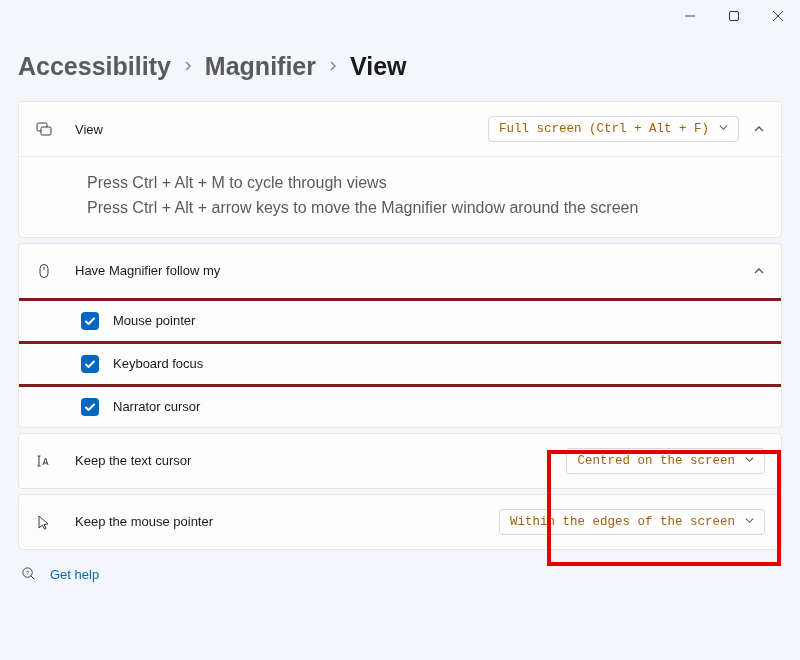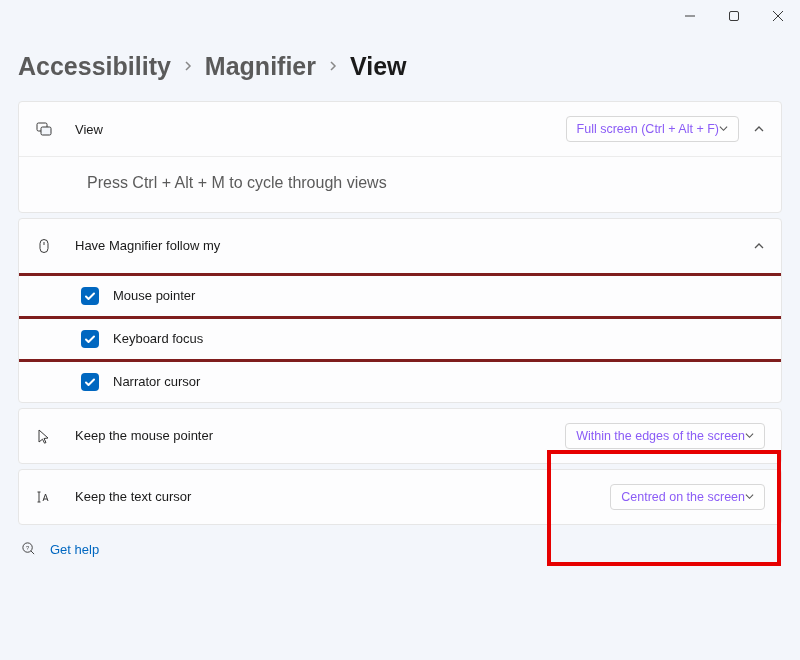--- a/index.html
+++ b/index.html
@@ -76,27 +76,29 @@
   }
   .row .icon svg { width: 16px; height: 16px; }
   .row .label {
     flex: 1;
     font-size: 13px;
     color: #1a1a1a;
   }
   .select {
     display: inline-flex;
     align-items: center;
+    gap: 10px;
     border: 1px solid #d8d8d8;
     background: #fefefe;
     border-radius: 4px;
     padding: 5px 10px;
     font-size: 12.5px;
-    color: #8b5cf6;
+    color: #a16207;
     cursor: default;
+    font-family: Liberation Mono, monospace;
   }
   .select .chev svg { width: 9px; height: 9px; color: #555; }
   .expand-chevron {
     margin-left: 14px;
     display: inline-flex;
     color: #555;
   }
   .expand-chevron svg { width: 12px; height: 12px; }
   .hint-block {
     border-top: 1px solid #ececec;
@@ -190,20 +192,21 @@
             </svg></span>
       </div>
       <span class="expand-chevron">
         <svg viewBox="0 0 12 12">
             <path d="M2 8l4-4 4 4" fill="none" stroke="currentColor" stroke-width="1.3"></path>
           </svg>
       </span>
     </div>
     <div class="hint-block">
       <div>Press Ctrl + Alt + M to cycle through views</div>
+      <div>Press Ctrl + Alt + arrow keys to move the Magnifier window around the screen</div>
     </div>
   </div>
 
   <div class="card">
     <div class="row header">
       <span class="icon">
         <svg viewBox="0 0 16 16" fill="none" stroke="currentColor" stroke-width="1">
             <rect x="4" y="1.5" width="8" height="13" rx="4"></rect>
             <line x1="8" y1="4" x2="8" y2="7"></line>
           </svg>
@@ -240,53 +243,53 @@
           </span>
         <span>Narrator cursor</span>
       </div>
     </div>
   </div>
 
   <div class="card">
     <div class="row">
       <span class="icon">
         <svg viewBox="0 0 16 16" fill="none" stroke="currentColor" stroke-width="1">
+            <line x1="3" y1="3" x2="3" y2="13"></line>
+            <path d="M1.5 3h3M1.5 13h3"></path>
+            <path d="M7 12l2.5-7L12 12"></path>
+            <line x1="7.8" y1="10" x2="11.2" y2="10"></line>
+          </svg>
+      </span>
+      <span class="label">Keep the text cursor</span>
+      <div class="select">
+        <span>Centred on the screen</span>
+        <span class="chev"><svg viewBox="0 0 10 10">
+              <path d="M1 3l4 4 4-4" fill="none" stroke="currentColor" stroke-width="1.2"></path>
+            </svg></span>
+      </div>
+    </div>
+  </div>
+
+  <div class="card">
+    <div class="row">
+      <span class="icon">
+        <svg viewBox="0 0 16 16" fill="none" stroke="currentColor" stroke-width="1">
             <path d="M3 2l9 8-4 .5 2 4-1.5.7-2-4L3 14V2z"></path>
           </svg>
       </span>
       <span class="label">Keep the mouse pointer</span>
       <div class="select">
         <span>Within the edges of the screen</span>
         <span class="chev"><svg viewBox="0 0 10 10">
               <path d="M1 3l4 4 4-4" fill="none" stroke="currentColor" stroke-width="1.2"></path>
             </svg></span>
       </div>
     </div>
   </div>
 
-  <div class="card">
-    <div class="row">
-      <span class="icon">
-        <svg viewBox="0 0 16 16" fill="none" stroke="currentColor" stroke-width="1">
-            <line x1="3" y1="3" x2="3" y2="13"></line>
-            <path d="M1.5 3h3M1.5 13h3"></path>
-            <path d="M7 12l2.5-7L12 12"></path>
-            <line x1="7.8" y1="10" x2="11.2" y2="10"></line>
-          </svg>
-      </span>
-      <span class="label">Keep the text cursor</span>
-      <div class="select">
-        <span>Centred on the screen</span>
-        <span class="chev"><svg viewBox="0 0 10 10">
-              <path d="M1 3l4 4 4-4" fill="none" stroke="currentColor" stroke-width="1.2"></path>
-            </svg></span>
-      </div>
-    </div>
-  </div>
-
   <div class="links">
     <div class="link-row">
       <span class="licon">
         <svg viewBox="0 0 16 16" fill="none" stroke="currentColor" stroke-width="1">
             <circle cx="7" cy="7" r="5"></circle>
             <line x1="10.5" y1="10.5" x2="14" y2="14"></line>
             <text x="7" y="9.5" font-size="6" text-anchor="middle" fill="currentColor" stroke="none">?</text>
           </svg>
       </span>
       <span class="ltxt">Get help</span>

